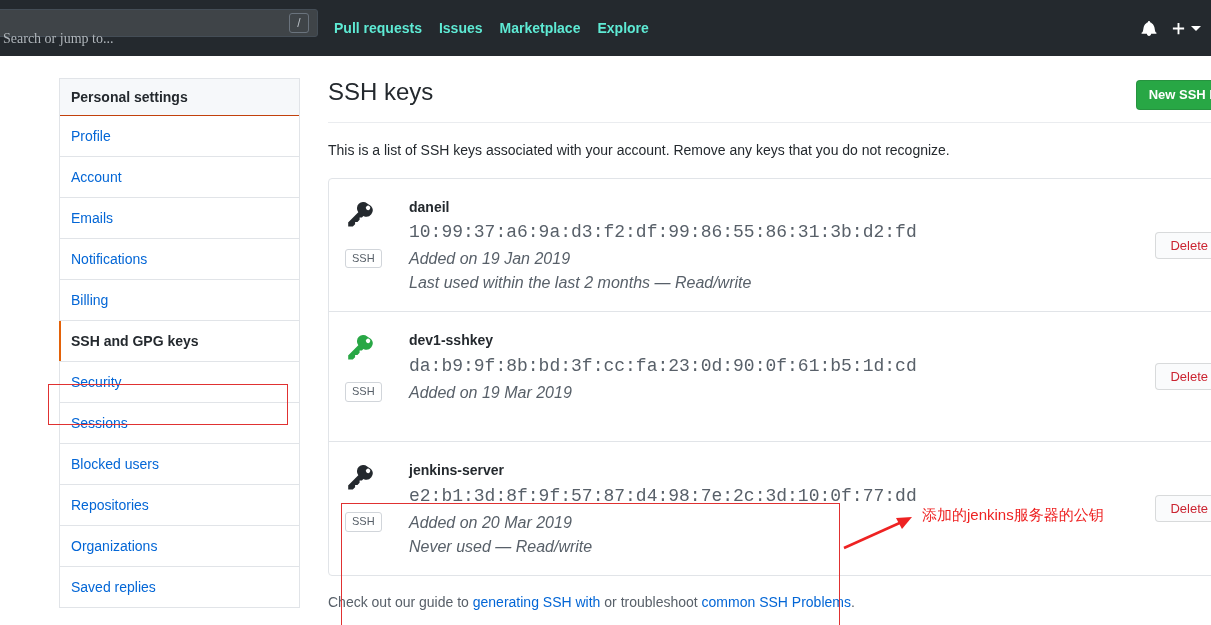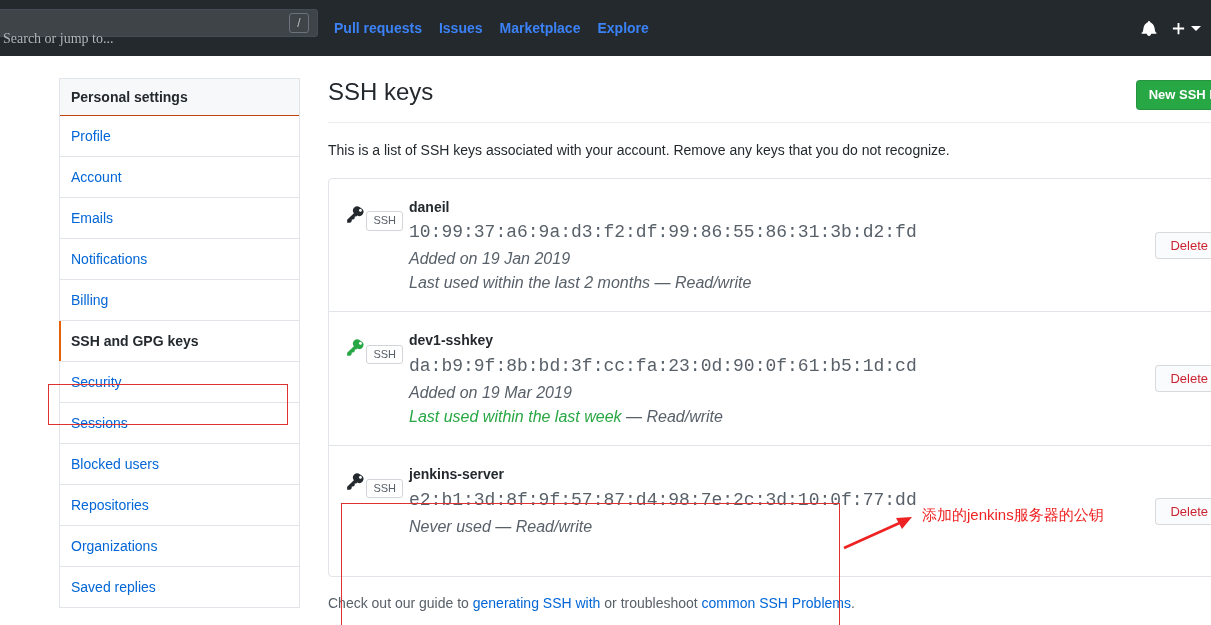--- a/index.html
+++ b/index.html
@@ -41,21 +41,21 @@
     width: 20px; height: 20px;
     border: 1px solid #6a737d; border-radius: 3px;
     color: #b9bfc5; font-size: 12px;
     display: flex; align-items: center; justify-content: center;
   }
   .nav {
     position: absolute; left: 334px; top: 0; height: 56px;
     display: flex; align-items: center; gap: 17px;
   }
   .nav a {
-    color: #3b82f6; font-size: 14px; font-weight: bold;
+    color: #5eead4; font-size: 14px; font-weight: bold;
     text-decoration: none; white-space: nowrap;
   }
   .header-right {
     position: absolute; right: 10px; top: 0; height: 56px;
     display: flex; align-items: center; gap: 14px;
   }
   .hicon { display: flex; align-items: center; color: #ffffff; }
   .plus-group { display: flex; align-items: center; gap: 5px; }
   .caret-d {
     width: 0; height: 0;
@@ -151,23 +151,24 @@
     display: flex; align-items: flex-start;
     padding: 16px;
     border-bottom: 1px solid #e1e4e8;
     position: relative;
     min-height: 130px;
   }
   .key-row:last-child { border-bottom: 0; }
   .key-icon-col {
     flex: 0 0 auto;
     width: 58px;
-    display: flex; 
-    align-items: flex-end;
+    display: flex; flex-direction: column;
+    align-items: flex-start;
     padding-top: 4px;
+    gap: 14px;
   }
   .key-glyph { width: 32px; height: 32px; display: block; }
   .ssh-badge {
     margin-top: 4px;
     border: 1px solid #d1d5da;
     border-radius: 3px;
     color: #586069;
     font-size: 11px;
     padding: 1px 6px;
     line-height: 1.4;
@@ -341,37 +342,37 @@
         <div class="key-icon-col">
           <svg class="key-glyph" viewBox="0 0 32 32">
             <path fill="#28a745" d="M22.2 4.4a6.3 6.3 0 0 0-8.9 8.8L3.6 22.9l-.4.4v4.3h4.6l2.3-2.3v-2.4h2.4l2.1-2.1v-2.4h2.3l1.5-1.5a6.3 6.3 0 0 0 7.6-9.8l-3.8-2.7zm2.6 5.9a2.2 2.2 0 1 1-3.2-3 2.2 2.2 0 0 1 3.2 3z"></path>
           </svg>
           <span class="ssh-badge">SSH</span>
         </div>
         <div class="key-info">
           <div class="key-title">dev1-sshkey</div>
           <div class="key-fp">da:b9:9f:8b:bd:3f:cc:fa:23:0d:90:0f:61:b5:1d:cd</div>
           <div class="key-meta">Added on 19 Mar 2019</div>
-          <div class="key-meta green"><span>Last used within the last week</span><span class="plain"> — Read/write</span></div>
         </div>
         <div class="key-actions">
           <button class="btn-delete">Delete</button>
         </div>
       </div>
 
       <div class="key-row">
         <div class="key-icon-col">
           <svg class="key-glyph" viewBox="0 0 32 32">
             <path fill="#24292e" d="M22.2 4.4a6.3 6.3 0 0 0-8.9 8.8L3.6 22.9l-.4.4v4.3h4.6l2.3-2.3v-2.4h2.4l2.1-2.1v-2.4h2.3l1.5-1.5a6.3 6.3 0 0 0 7.6-9.8l-3.8-2.7zm2.6 5.9a2.2 2.2 0 1 1-3.2-3 2.2 2.2 0 0 1 3.2 3z"></path>
           </svg>
           <span class="ssh-badge">SSH</span>
         </div>
         <div class="key-info">
           <div class="key-title">jenkins-server</div>
           <div class="key-fp">e2:b1:3d:8f:9f:57:87:d4:98:7e:2c:3d:10:0f:77:dd</div>
+          <div class="key-meta">Added on 20 Mar 2019</div>
           <div class="key-meta"><span>Never used</span><span class="plain"> — Read/write</span></div>
         </div>
         <div class="key-actions">
           <button class="btn-delete">Delete</button>
         </div>
       </div>
 
     </div>
 
     <p class="footnote"><span>Check out our guide to </span><a href="#">generating SSH with</a><span> or troubleshoot </span><a href="#">common SSH Problems</a><span>.</span></p>

